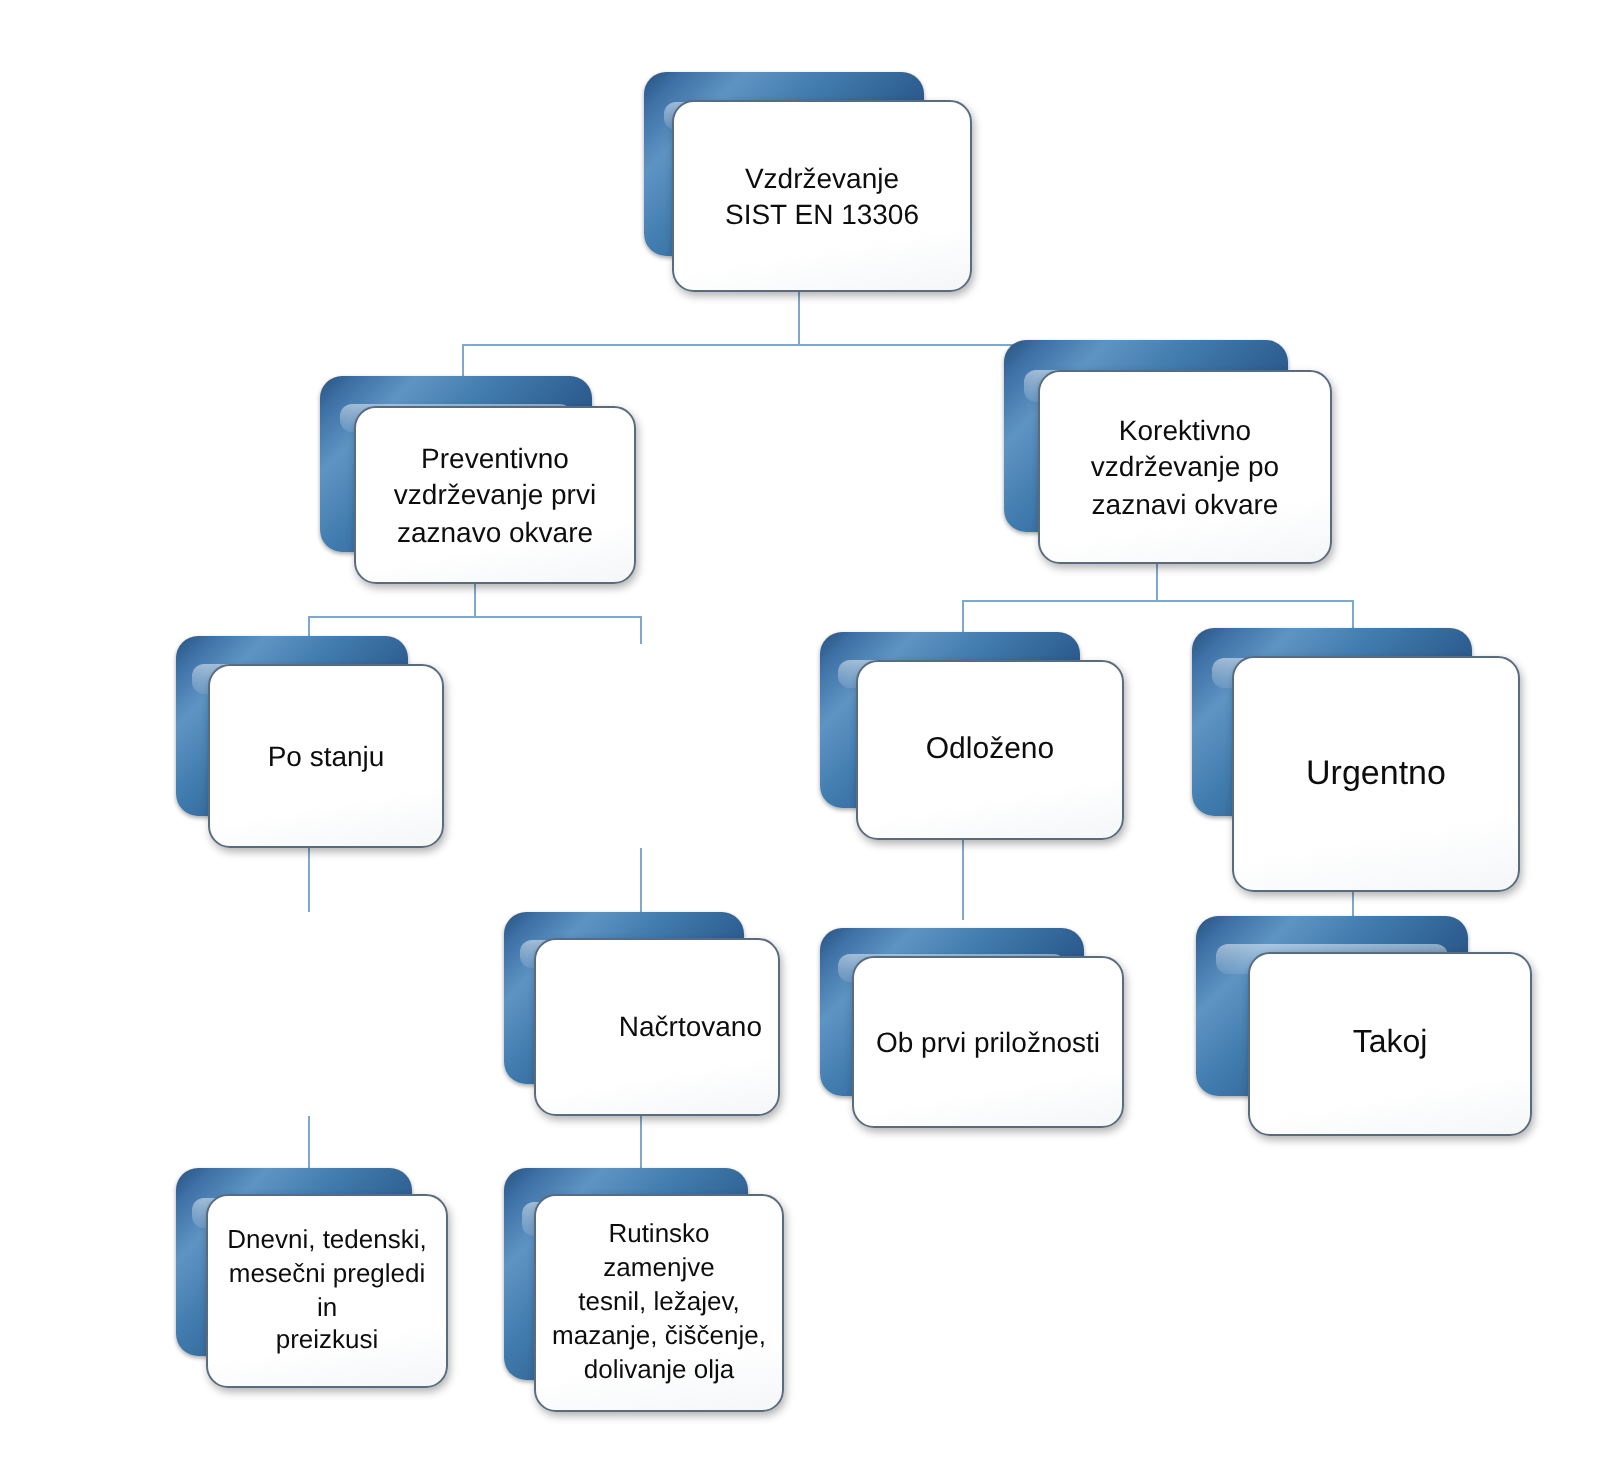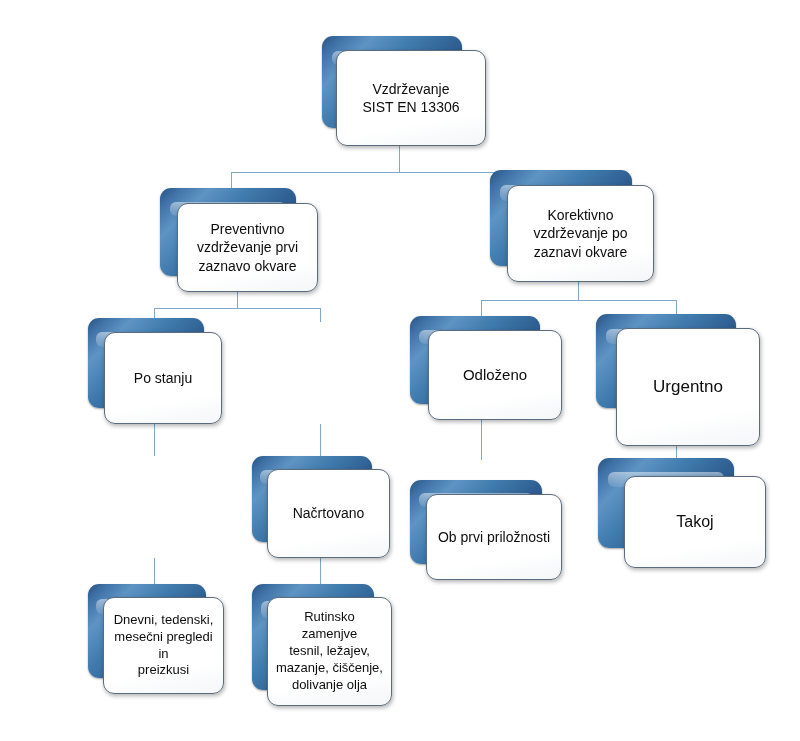--- a/index.html
+++ b/index.html
@@ -120,21 +120,21 @@
 
   <div class="node" style="left:160px; top:188px; width:158px; height:104px;">
     <div class="backcard" style="width:136px; height:88px;"></div>
     <div class="frontcard" style="left:17px; top:15px; width:141px; height:89px;">
       <span class="label">Preventivno
 vzdrževanje prvi
 zaznavo okvare</span>
     </div>
   </div>
 
-  <div class="node" style="left:490px; top:170px; width:164px; height:112px;">
+  <div class="node" style="left:502px; top:170px; width:164px; height:112px;">
     <div class="backcard" style="width:142px; height:96px;"></div>
     <div class="frontcard" style="left:17px; top:15px; width:147px; height:97px;">
       <span class="label">Korektivno
 vzdrževanje po
 zaznavi  okvare</span>
     </div>
   </div>
 
   <div class="node" style="left:88px; top:318px; width:134px; height:106px;">
     <div class="backcard" style="width:116px; height:90px;"></div>
@@ -154,26 +154,26 @@
   <div class="node" style="left:596px; top:314px; width:164px; height:110px;">
     <div class="backcard" style="width:140px; height:94px;"></div>
     <div class="frontcard" style="left:20px; top:14px; width:144px; height:118px;">
       <span class="label" style="font-size:17px;">Urgentno</span>
     </div>
   </div>
 
 
   <div class="node" style="left:252px; top:456px; width:138px; height:102px;">
     <div class="backcard" style="width:120px; height:86px;"></div>
-    <div class="frontcard" style="left:15px; top:13px; width:123px; height:89px;">
+    <div class="frontcard" style="left:15px; top:13px; width:123px; height:89px;justify-content:flex-end;">
       <span class="label">Načrtovano</span>
     </div>
   </div>
 
-  <div class="node" style="left:410px; top:480px; width:152px; height:100px;">
+  <div class="node" style="left:410px; top:464px; width:152px; height:100px;">
     <div class="backcard" style="width:132px; height:84px;"></div>
     <div class="frontcard" style="left:16px; top:14px; width:136px; height:86px;">
       <span class="label" style="font-size:14px;">Ob prvi priložnosti</span>
     </div>
   </div>
 
   <div class="node" style="left:598px; top:458px; width:168px; height:110px;">
     <div class="backcard" style="width:136px; height:90px;"></div>
     <div class="frontcard" style="left:26px; top:18px; width:142px; height:92px;">
       <span class="label" style="font-size:16px;">Takoj</span>

